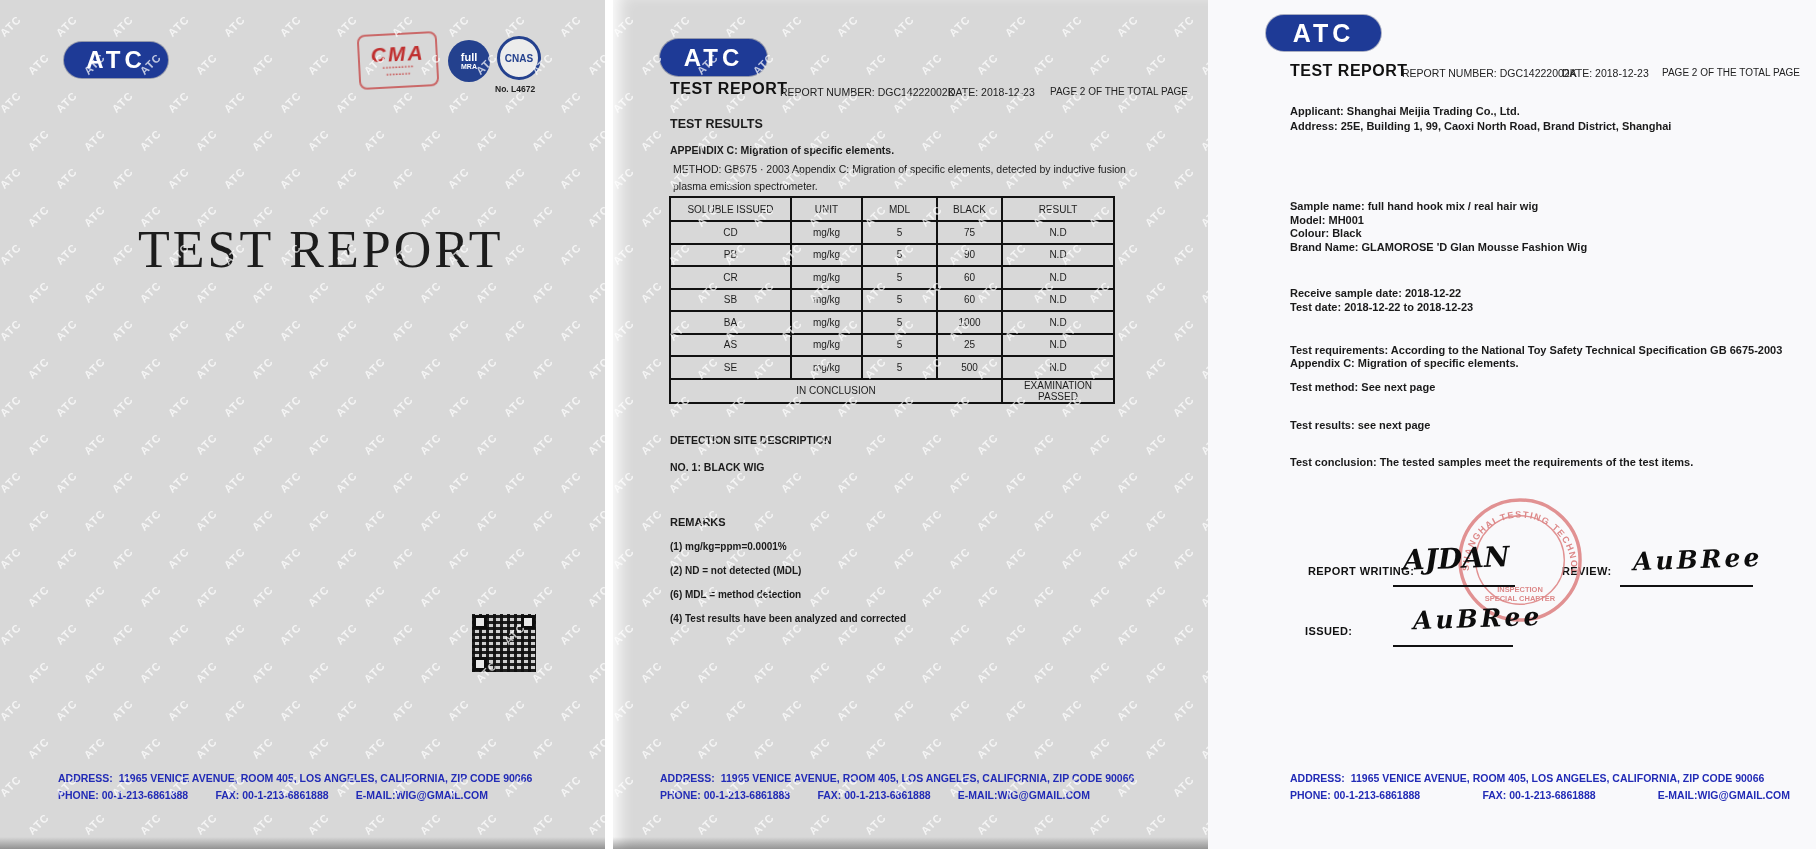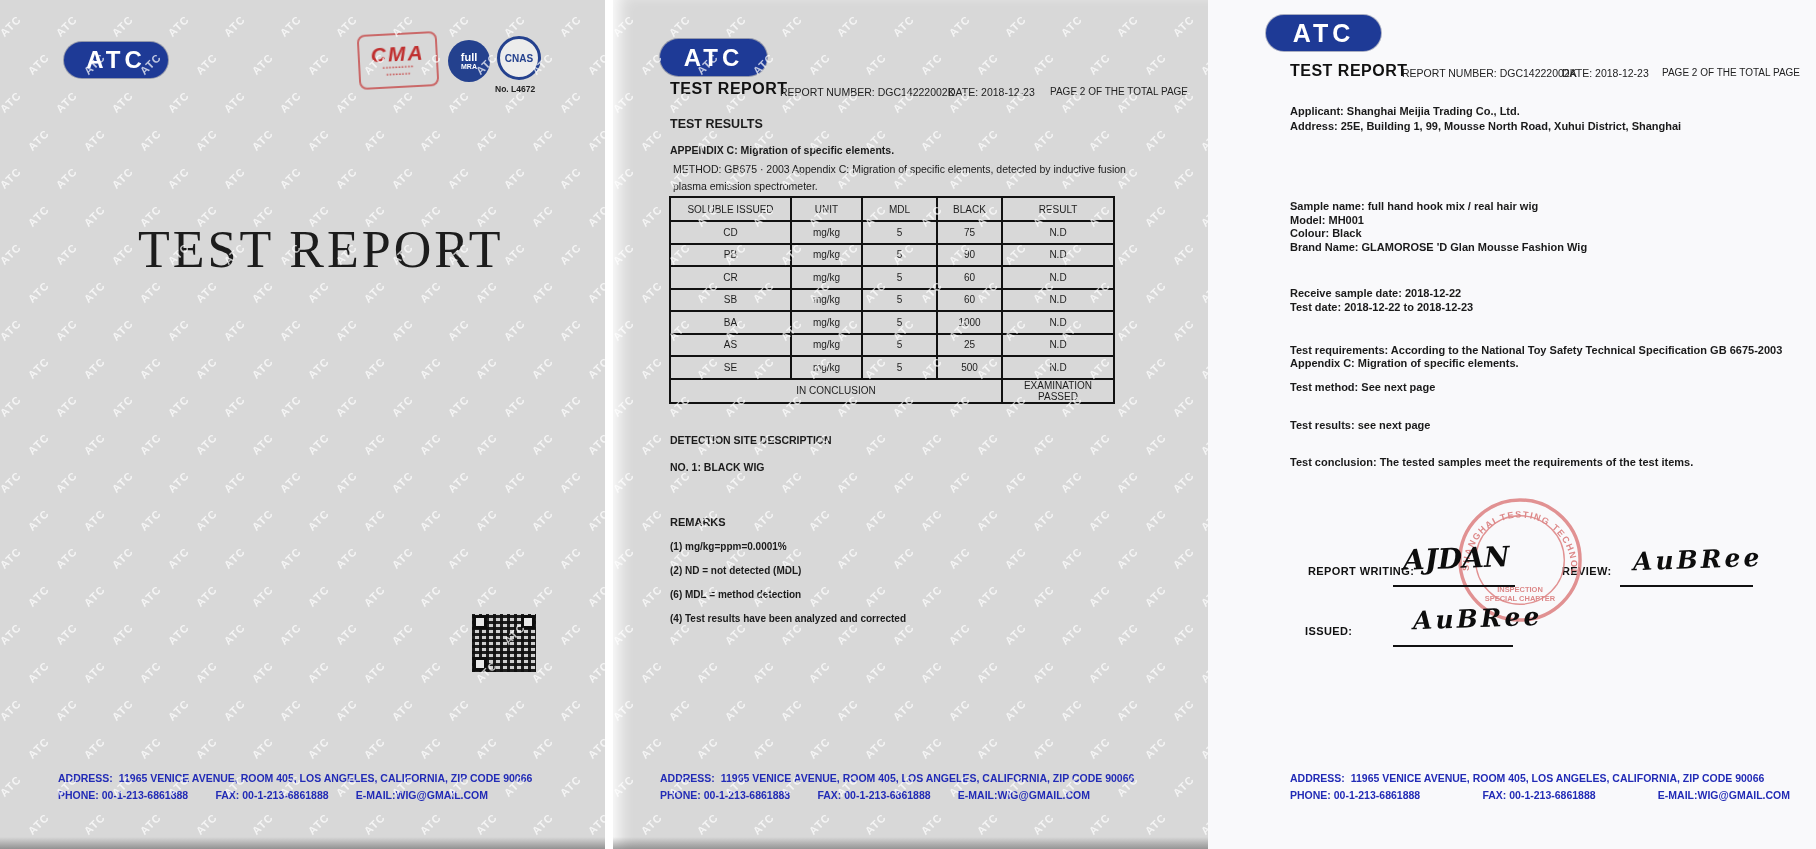--- a/index.html
+++ b/index.html
@@ -760,21 +760,21 @@
         <span>REPORT NUMBER:</span>
         <span>DGC14222002K</span>
       </div>
       <div class="h-meta" style="left:354px; top:67px;">
         <span>DATE:</span>
         <span>2018-12-23</span>
       </div>
       <div class="h-meta" style="left:454px; top:67px; font-size:10px;">PAGE 2 OF THE TOTAL PAGE</div>
 
       <div class="p3-line" style="left:82px; top:105px;">Applicant: Shanghai Meijia Trading Co., Ltd.</div>
-      <div class="p3-line" style="left:82px; top:120px;">Address: 25E, Building 1, 99, Mousse North Road, Xuhui District, Shanghai</div>
+      <div class="p3-line" style="left:82px; top:120px;">Address: 25E, Building 1, 99, Caoxi North Road, Brand District, Shanghai</div>
 
       <div class="p3-line" style="left:82px; top:200px;">Sample name: full hand hook mix / real hair wig</div>
       <div class="p3-line" style="left:82px; top:214px;">Model: MH001</div>
       <div class="p3-line" style="left:82px; top:227px;">Colour: Black</div>
       <div class="p3-line" style="left:82px; top:241px;">Brand Name: GLAMOROSE  'D Glan Mousse Fashion Wig</div>
 
       <div class="p3-line" style="left:82px; top:287px;">Receive sample date: 2018-12-22</div>
       <div class="p3-line" style="left:82px; top:301px;">Test date: 2018-12-22 to 2018-12-23</div>
 
       <div class="p3-line" style="left:82px; top:344px;">Test requirements: According to the National Toy Safety Technical Specification GB 6675-2003</div>

